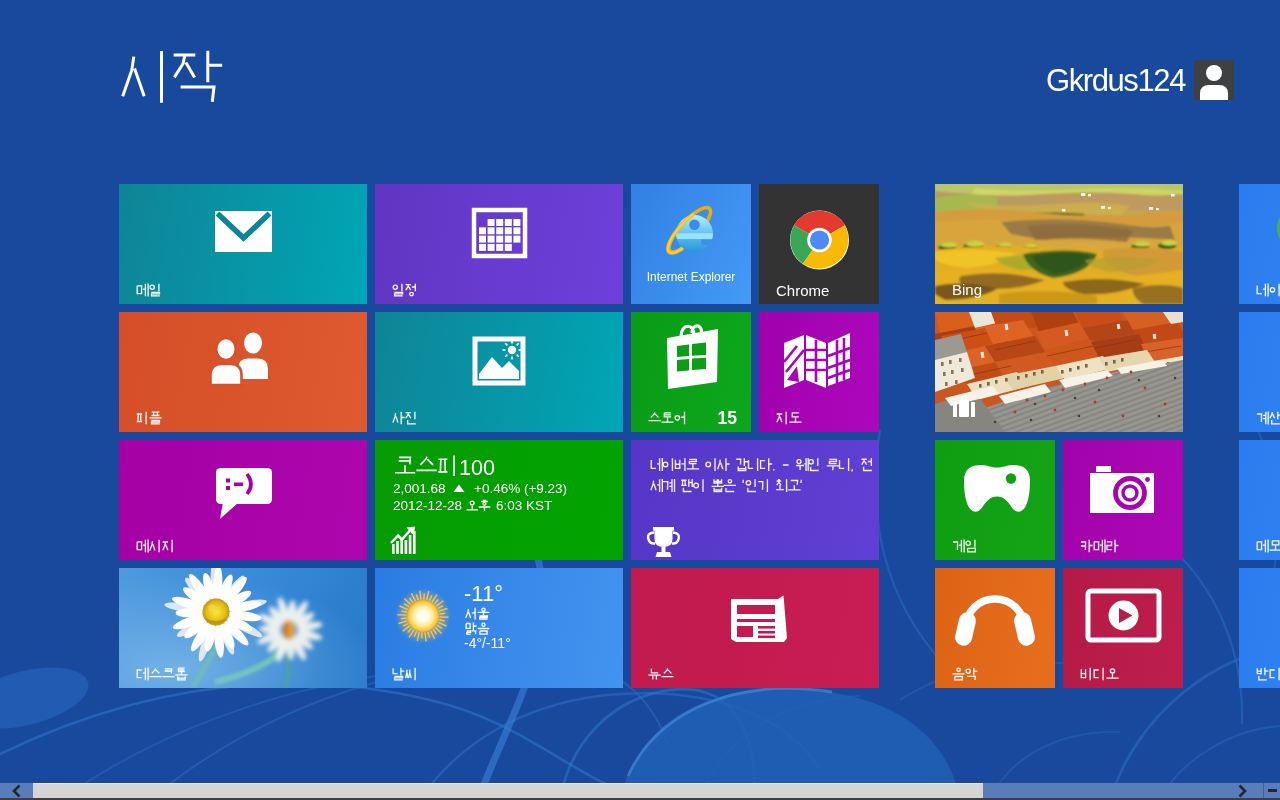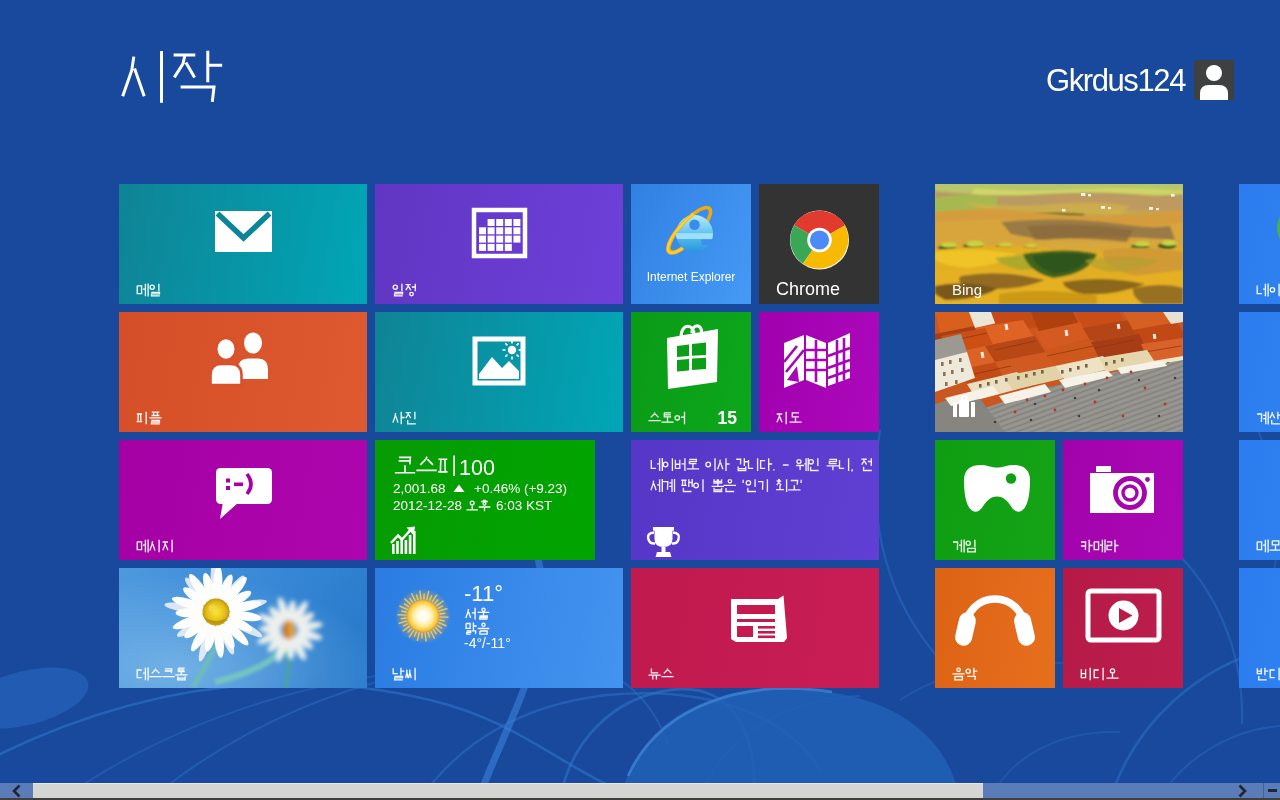--- a/index.html
+++ b/index.html
@@ -124,21 +124,21 @@
   </div>
 <div class="tile " style="left:759px;top:184px;width:120px;background:#333333;">
     <svg width="120" height="120" viewBox="0 0 120 120">
       <circle cx="60.5" cy="56" r="29.5" fill="#fff"></circle>
       <path d="M35.0,41.3 A29.5,29.5 0 0 1 86.0,41.3 L60.5,56 Z" fill="#e23a2e"></path>
       <path d="M35.0,41.3 A29.5,29.5 0 0 0 43.9,79.8 L60.5,56 Z" fill="#3aa757"></path>
       <path d="M43.9,79.8 A29.5,29.5 0 0 0 86.0,41.3 L60.5,56 Z" fill="#f7ba00"></path>
       <circle cx="60.5" cy="56" r="12.3" fill="#fff"></circle>
       <circle cx="60.5" cy="56" r="9.6" fill="#4c8bf5"></circle>
     </svg>
-    <div class="llab" style="left:17px;bottom:6px;font-size:18px;">Chrome</div>
+    <div class="llab" style="left:17px;bottom:6px;font-size:15px;">Chrome</div>
   </div>
 <div class="tile " style="left:935px;top:184px;width:248px;background:#be185d;">
     <svg width="248" height="120" viewBox="0 0 248 120">
 <defs>
 <linearGradient id="bbase" x1="0" y1="0" x2="0" y2="1">
 <stop offset="0" stop-color="#b4c067"></stop>
           <stop offset="0.3" stop-color="#c5a14e"></stop>
 <stop offset="0.62" stop-color="#e0ab32"></stop>
           <stop offset="1" stop-color="#e8b827"></stop>
 </linearGradient>
@@ -438,21 +438,21 @@
         <rect x="107" y="38.5" width="4" height="4"></rect>
         <rect x="107" y="46" width="4" height="4"></rect>
       </g>
       <rect x="115" y="42.5" width="9" height="3.6" fill="#a800a8"></rect>
       <path d="M128,34 Q136,44 128,54" fill="none" stroke="#a800a8" stroke-width="3.6"></path>
       <g fill="none" stroke="#fff" stroke-width="1.32" opacity="0.97">
         <path d="M18.2,101.8L22.6,101.8L22.6,109.6L18.2,109.6L18.2,101.8M26.4,99.8L26.4,112.2M29.1,99.5L29.1,112.4M24.0,105.2L26.4,105.2M33.5,101.1L33.0,104.4L30.8,110.6M33.7,103.9L36.0,110.6M40.1,99.8L40.1,112.2M43.6,102.0L49.0,102.0M46.4,102.0L45.9,105.2L43.8,110.3M46.7,104.8L48.9,110.3M53.1,99.8L53.1,112.2"></path>
       </g>
     </svg>
   </div>
-<div class="tile " style="left:375px;top:440px;width:220px;background:linear-gradient(100deg,#079b04,#00a400);">
+<div class="tile " style="left:375px;top:440px;width:248px;background:linear-gradient(100deg,#079b04,#00a400);">
     <svg width="248" height="120" viewBox="0 0 248 120">
       <g fill="none" stroke="#fff" stroke-width="1.6">
         <path d="M24.0,17.4L35.4,17.4L34.8,24.4M23.7,20.9L35.1,20.9M19.9,32.8L40.1,32.8M30.0,25.3L30.0,32.8M51.9,16.6L50.7,19.4L45.3,24.9M52.3,19.1L58.0,24.9M41.4,30.4L61.7,30.4M63.4,19.2L72.3,19.2M65.8,19.2L65.4,31.9M69.9,19.2L70.3,31.9M63.2,31.9L72.5,31.9M79.1,15.4L79.1,36.1"></path>
       </g>
       <text x="84" y="35" font-size="21.5" fill="#fff" font-family="Liberation Sans,sans-serif">100</text>
       <text x="18" y="52.5" font-size="13.5" fill="#fff" font-family="Liberation Sans,sans-serif">2,001.68</text>
       <path d="M84,44.5 L89.5,52 L78.5,52 Z" fill="#fff"></path>
       <text x="99" y="52.5" font-size="13.5" fill="#fff" font-family="Liberation Sans,sans-serif">+0.46% (+9.23)</text>
       <g fill="none" stroke="#fff" stroke-width="1.3">
         <path d="M91.5,69.9L103.0,69.9M97.2,65.7L97.2,69.9M108.1,60.4L110.9,60.4M106.1,61.5L112.9,61.5M103.7,67.0L115.3,67.0M109.5,67.0L109.5,71.3"></path>

